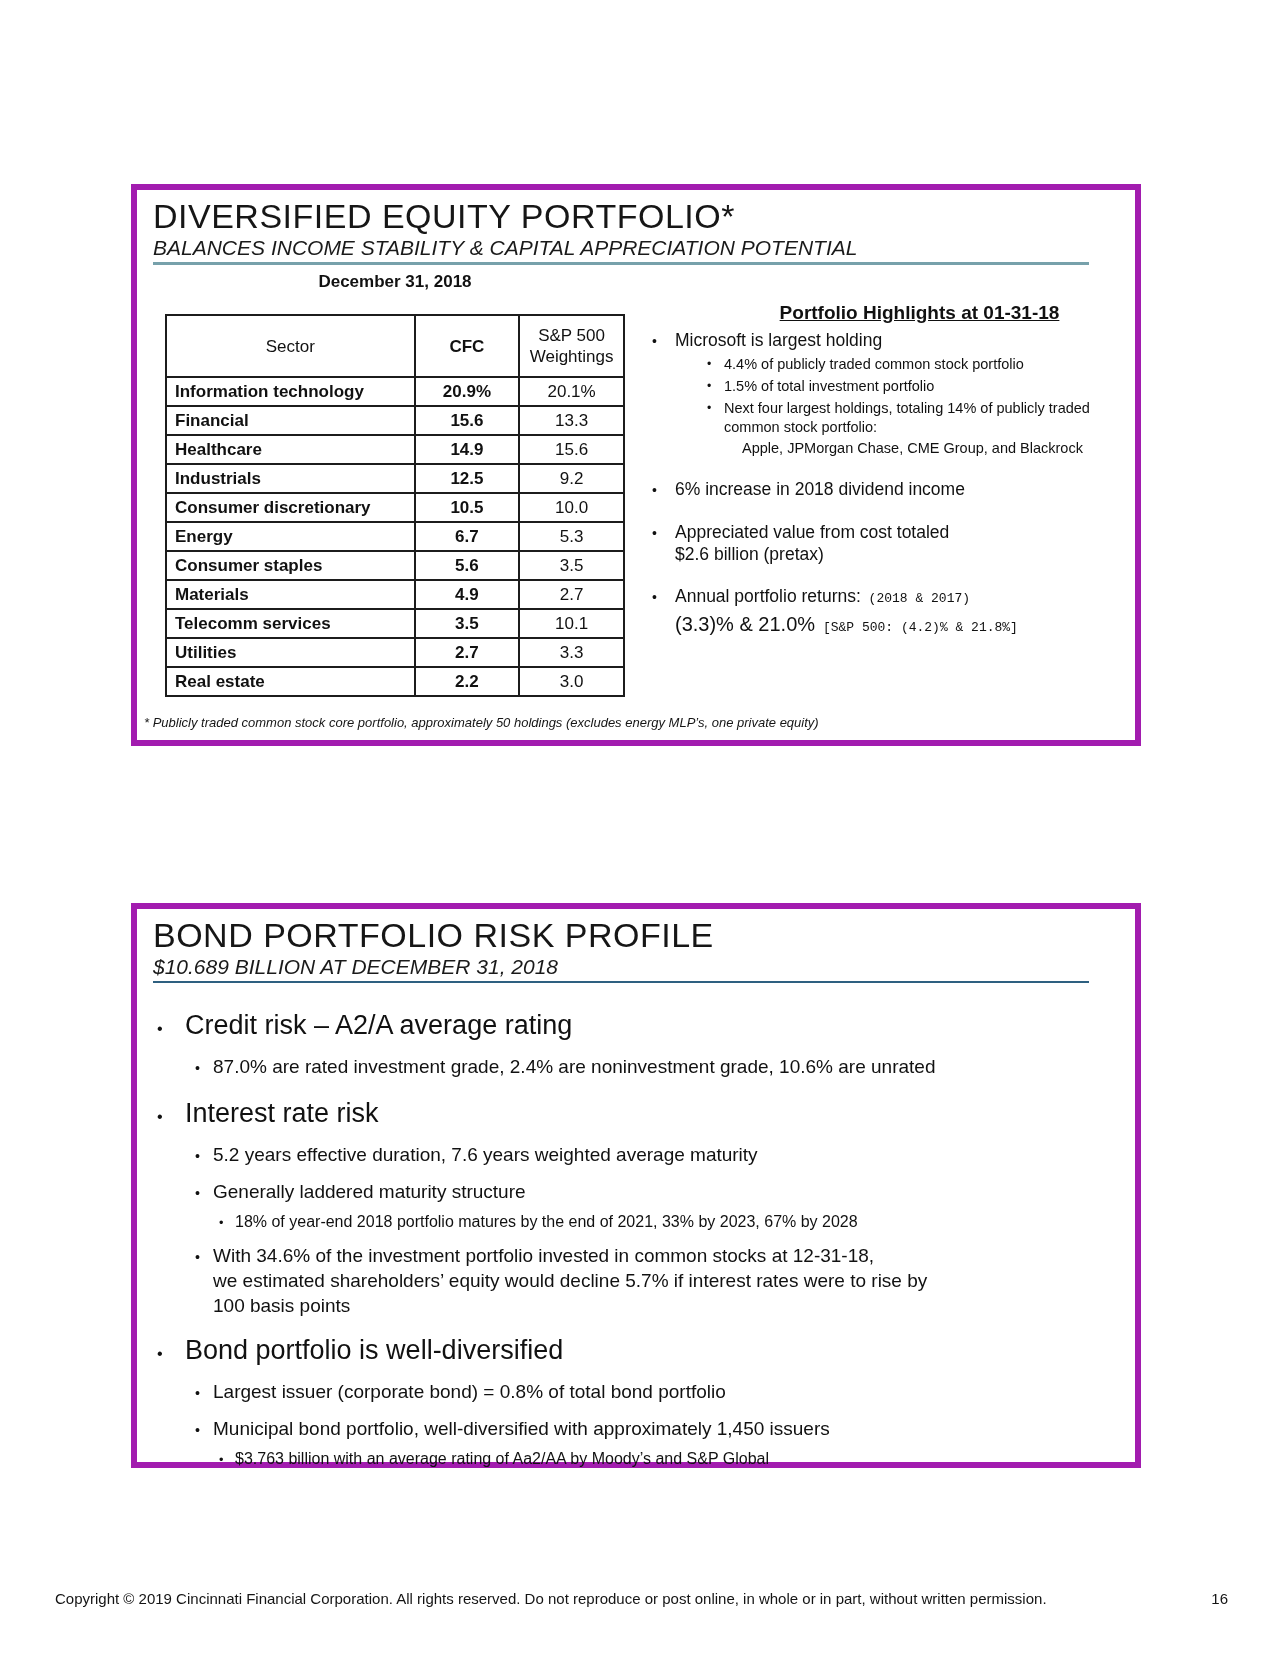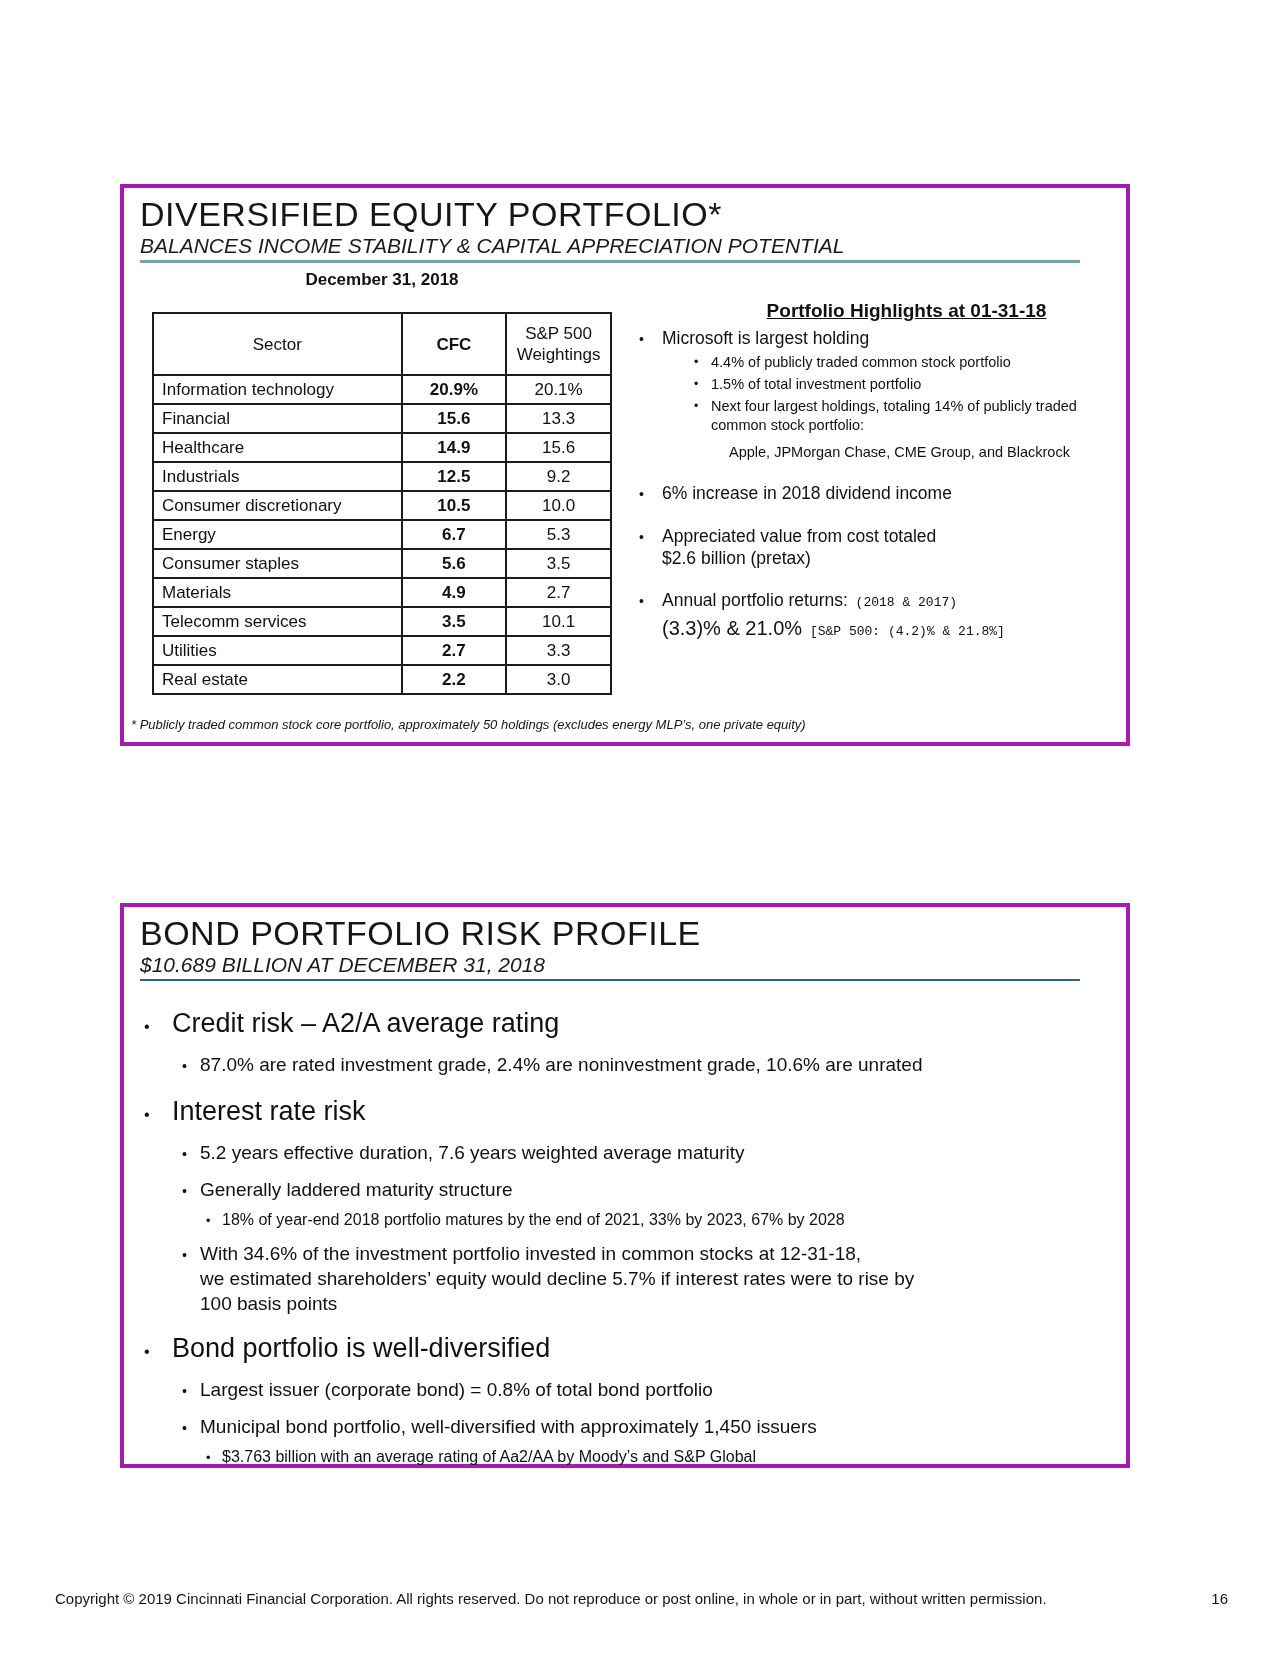--- a/index.html
+++ b/index.html
@@ -3,22 +3,22 @@
 <meta charset="utf-8">
 <style>
   * { margin:0; padding:0; box-sizing:border-box; }
   html,body { background:#ffffff; }
   body {
     width:1280px; height:1656px; position:relative;
     font-family:"Liberation Sans", "DejaVu Sans", sans-serif;
     color:#111; overflow:hidden;
   }
   .panel {
-    position:absolute; left:120px; width:1010px;
-    border:4px solid #a21caf; background:#fff;
+    position:absolute; left:131px; width:1010px;
+    border:6px solid #a21caf; background:#fff;
   }
   #equity-panel { top:184px; height:562px; }
   #bond-panel   { top:903px; height:565px; }
 
   .panel-head { padding:8px 16px 0 16px; }
   .panel-title { font-size:34px; line-height:36px; font-weight:400; letter-spacing:0.5px; color:#161616; }
   .panel-subtitle { font-size:21px; line-height:24px; font-style:italic; font-weight:400; margin-top:2px; color:#1a1a1a; }
   .rule { height:3px; margin:2px 46px 0 16px; }
   #equity-rule { background:#77a1ab; }
   #bond-rule { background:#2e6080; height:2px; }
@@ -31,21 +31,21 @@
   table.sector-table {
     position:absolute; left:28px; top:124px; width:460px;
     border-collapse:collapse; font-size:17px;
   }
   .sector-table th, .sector-table td {
     border:2px solid #1c1c1c; vertical-align:middle;
   }
   .sector-table th { font-weight:400; height:62px; text-align:center; white-space:pre-line; line-height:21px; }
   .sector-table th.col-cfc { font-weight:bold; }
   .sector-table td { height:29px; text-align:center; }
-  .sector-table td.col-sector { text-align:left; padding-left:8px; }
+  .sector-table td.col-sector { text-align:left; padding-left:8px;font-weight:bold; }
   .sector-table td.col-cfc { font-weight:bold;border-radius:7px; }
   .sector-table col.c-sector { width:250px; }
   .sector-table col.c-cfc { width:105px; }
   .sector-table col.c-sp500 { width:105px; }
 
   .footnote {
     position:absolute; left:7px; bottom:10px; font-size:13px; color:#151515;
     white-space:nowrap;
     font-style:italic;
   }
@@ -62,21 +62,21 @@
     padding-left:15px;
   }
   .hl-heading {
     font-size:19px; font-weight:bold; text-decoration:underline;
     text-align:center; padding-left:30px; line-height:22px;
   }
   .hl .lvl1 { font-size:17.5px; line-height:22px; margin-top:5px; }
   .hl .lvl1 .marker { width:23px; font-size:0.8em; padding-top:1px; }
   .hl .lvl2 { font-size:14.5px; line-height:19px; margin-left:55px; margin-top:3px; }
   .hl .lvl2 .marker { width:17px; font-size:0.85em; }
-  .hl .lvl3 { font-size:14.5px; line-height:19px; margin-left:73px; margin-top:8px; }
+  .hl .lvl3 { font-size:14.5px; line-height:19px; margin-left:73px; margin-top:2px; }
   .hl .lvl3 .marker { width:17px; font-size:0.85em; }
   .hl .gap { margin-top:20px; }
   .hl .bullet:last-child { margin-top:3px; }
   .hl .bullet:last-child .text { font-size:20px; }
 
   
   .bond-bullets { padding-left:20px; padding-top:10px; }
   .bond-bullets .lvl1 { font-size:27px; line-height:32px; margin-top:16px; }
   .bond-bullets .lvl1 .marker { width:28px; font-size:0.6em; padding-top:3px; }
   .bond-bullets .lvl2 { font-size:19px; line-height:25px; margin-left:38px; margin-top:10px; }

